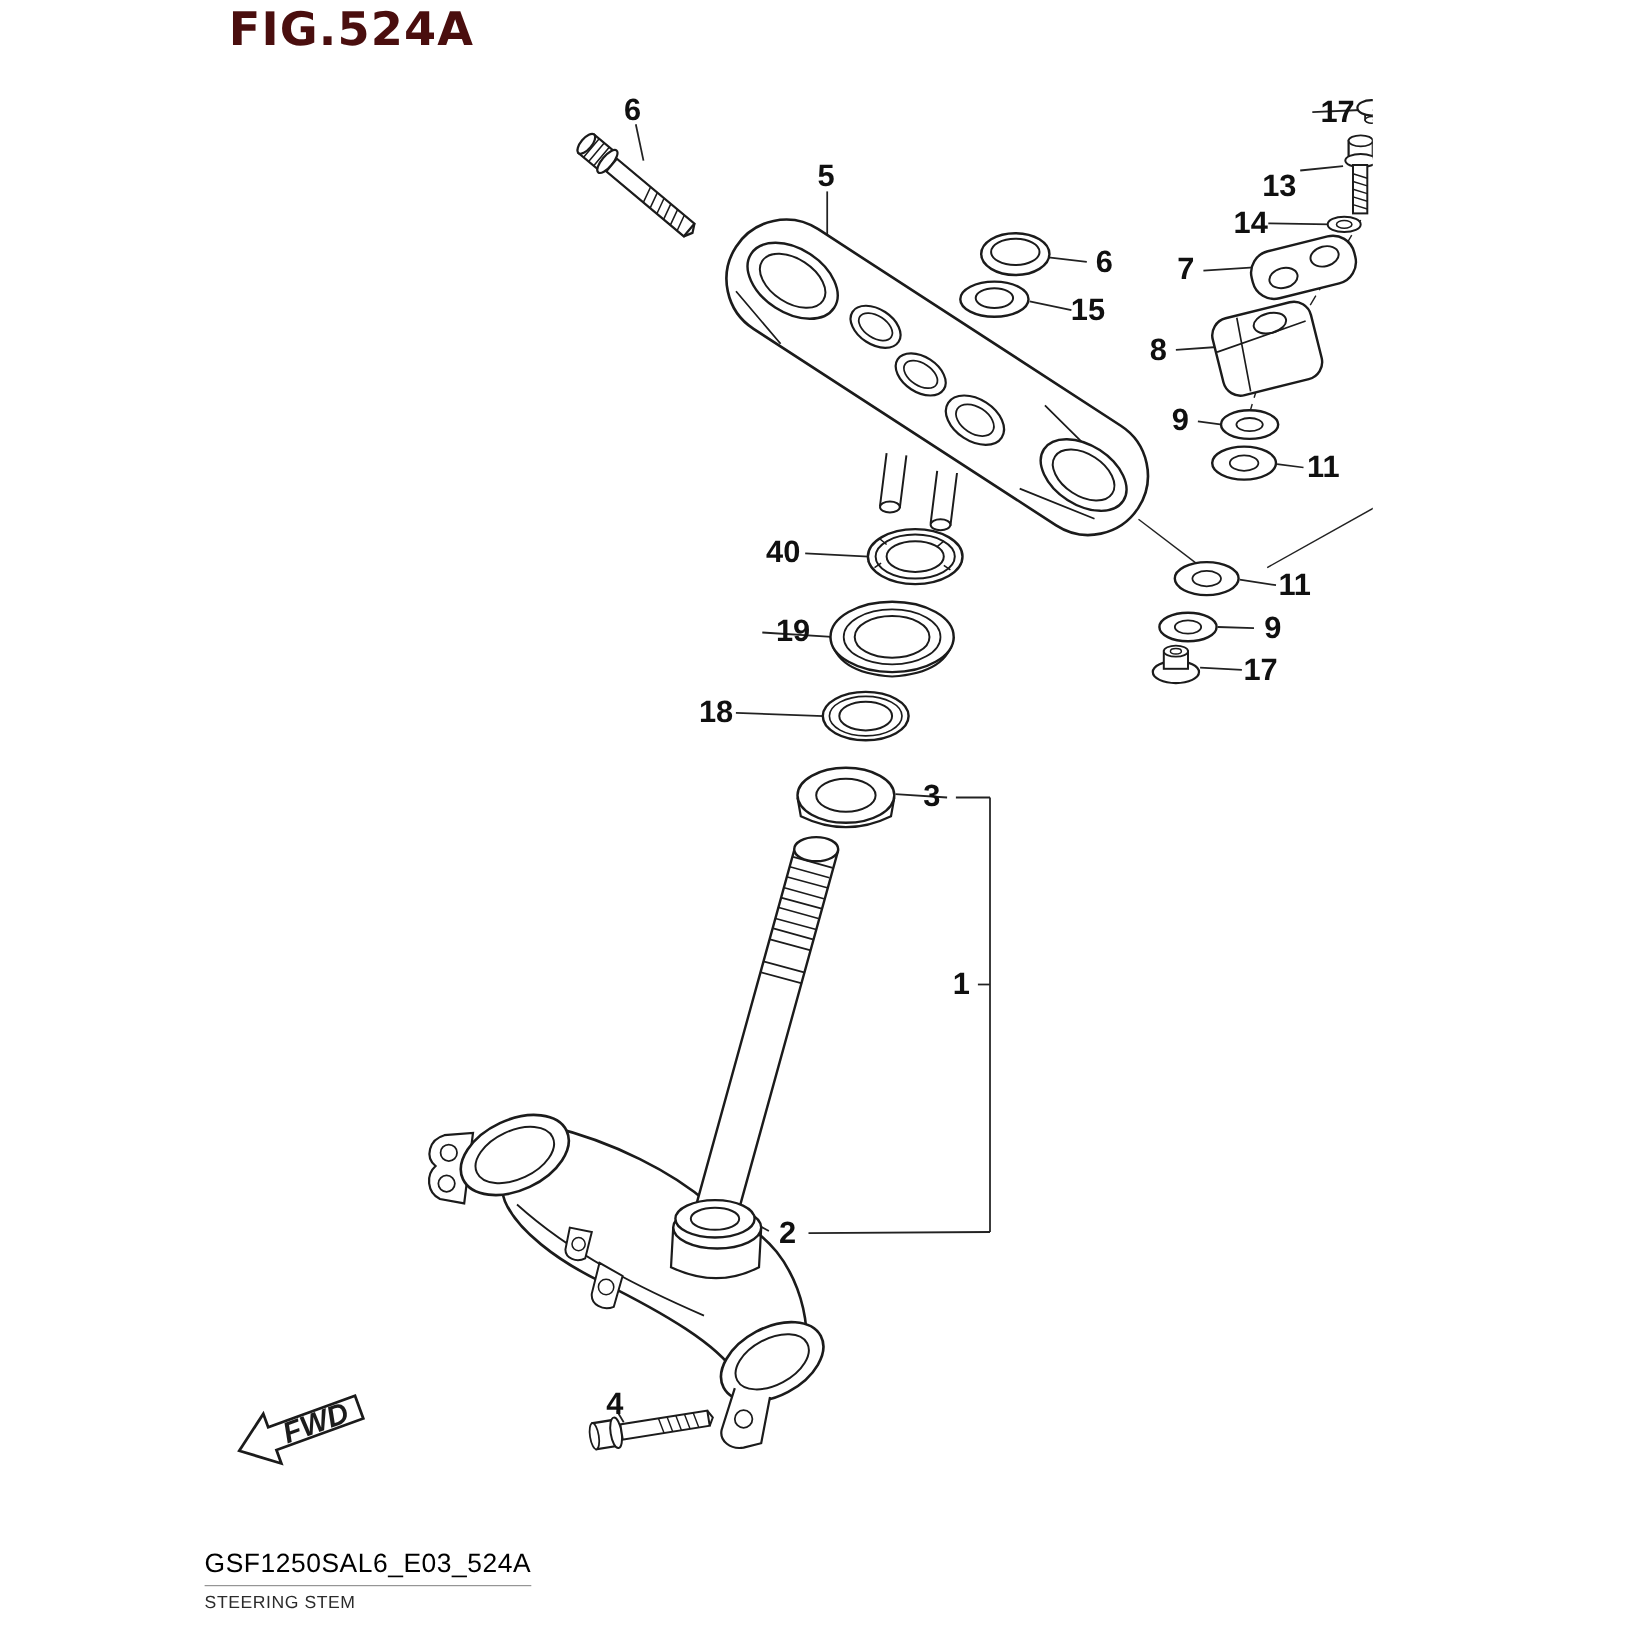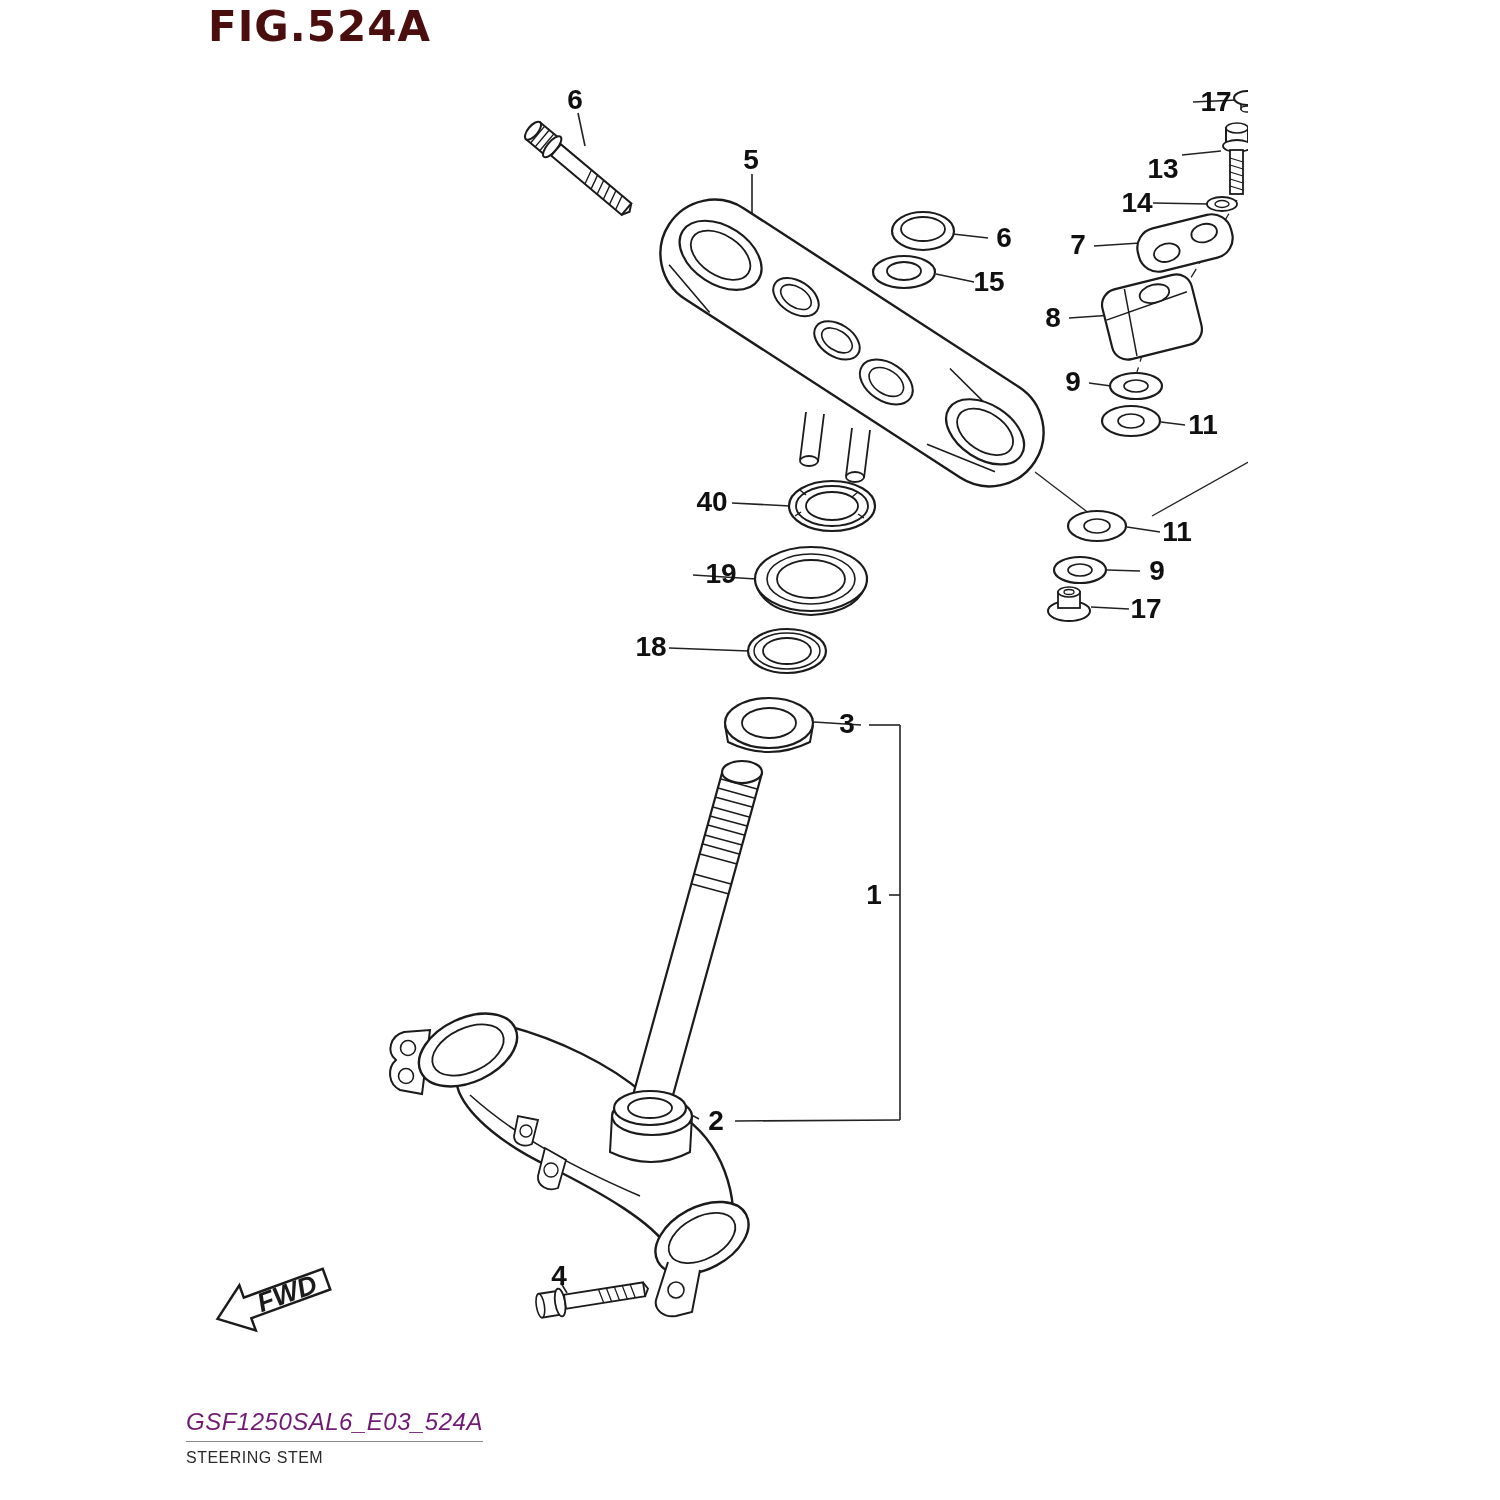--- a/index.html
+++ b/index.html
@@ -14,22 +14,22 @@
   }
   svg.diagram { position:absolute; left:0; top:0; }
   .labels { position:absolute; left:0; top:0; width:1500px; height:1500px; pointer-events:none; }
   .part-label {
     position:absolute; transform:translate(-50%,-50%);
     font-family:"Liberation Sans", sans-serif;
     font-size:28px; font-weight:bold; color:#101010; white-space:nowrap;
   }
   .footer { position:absolute; left:186px; top:1408px; }
   .footer-code {
-    font-size:24px; color:#701a75; letter-spacing:.5px;
-    display:inline-block; padding-bottom:5px; border-bottom:1px solid #8a8a8a; min-width:262px;font-style:italic;
+    font-size:24px; color:#000000; letter-spacing:.5px;
+    display:inline-block; padding-bottom:5px; border-bottom:1px solid #8a8a8a; min-width:262px;
   }
   .footer-name { font-size:16px; color:#2b2b2b; letter-spacing:.5px; margin-top:7px; }
 </style>
 </head>
 <body>
 
 <div class="page">
 
   <div class="fig-title">FIG.524A</div>
 

